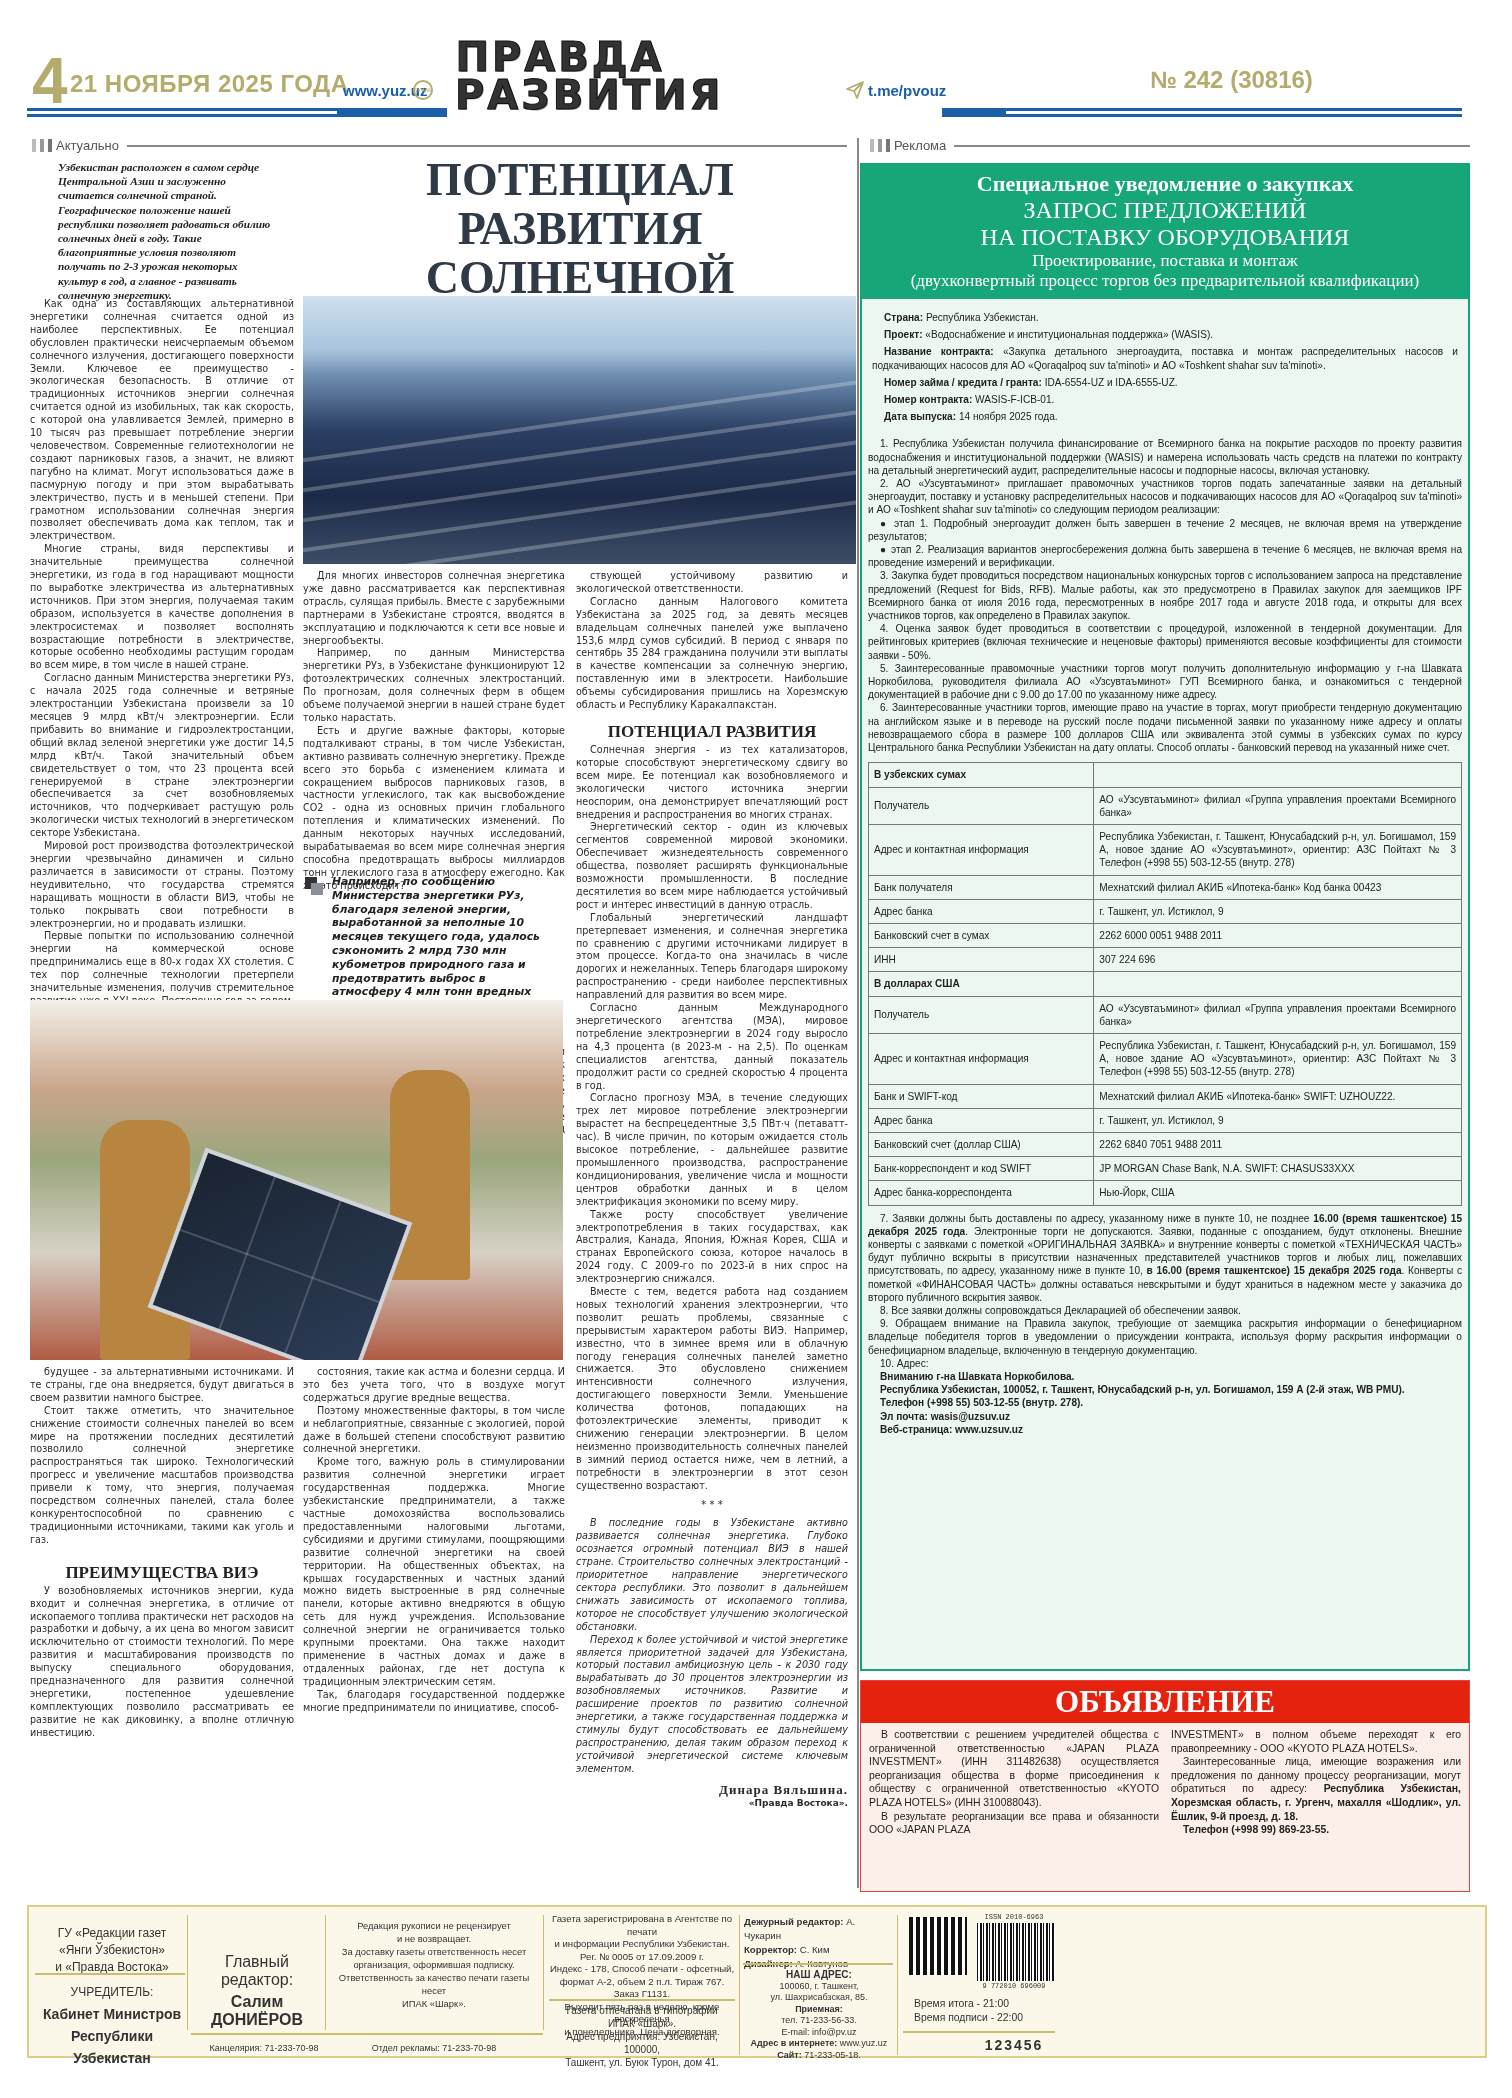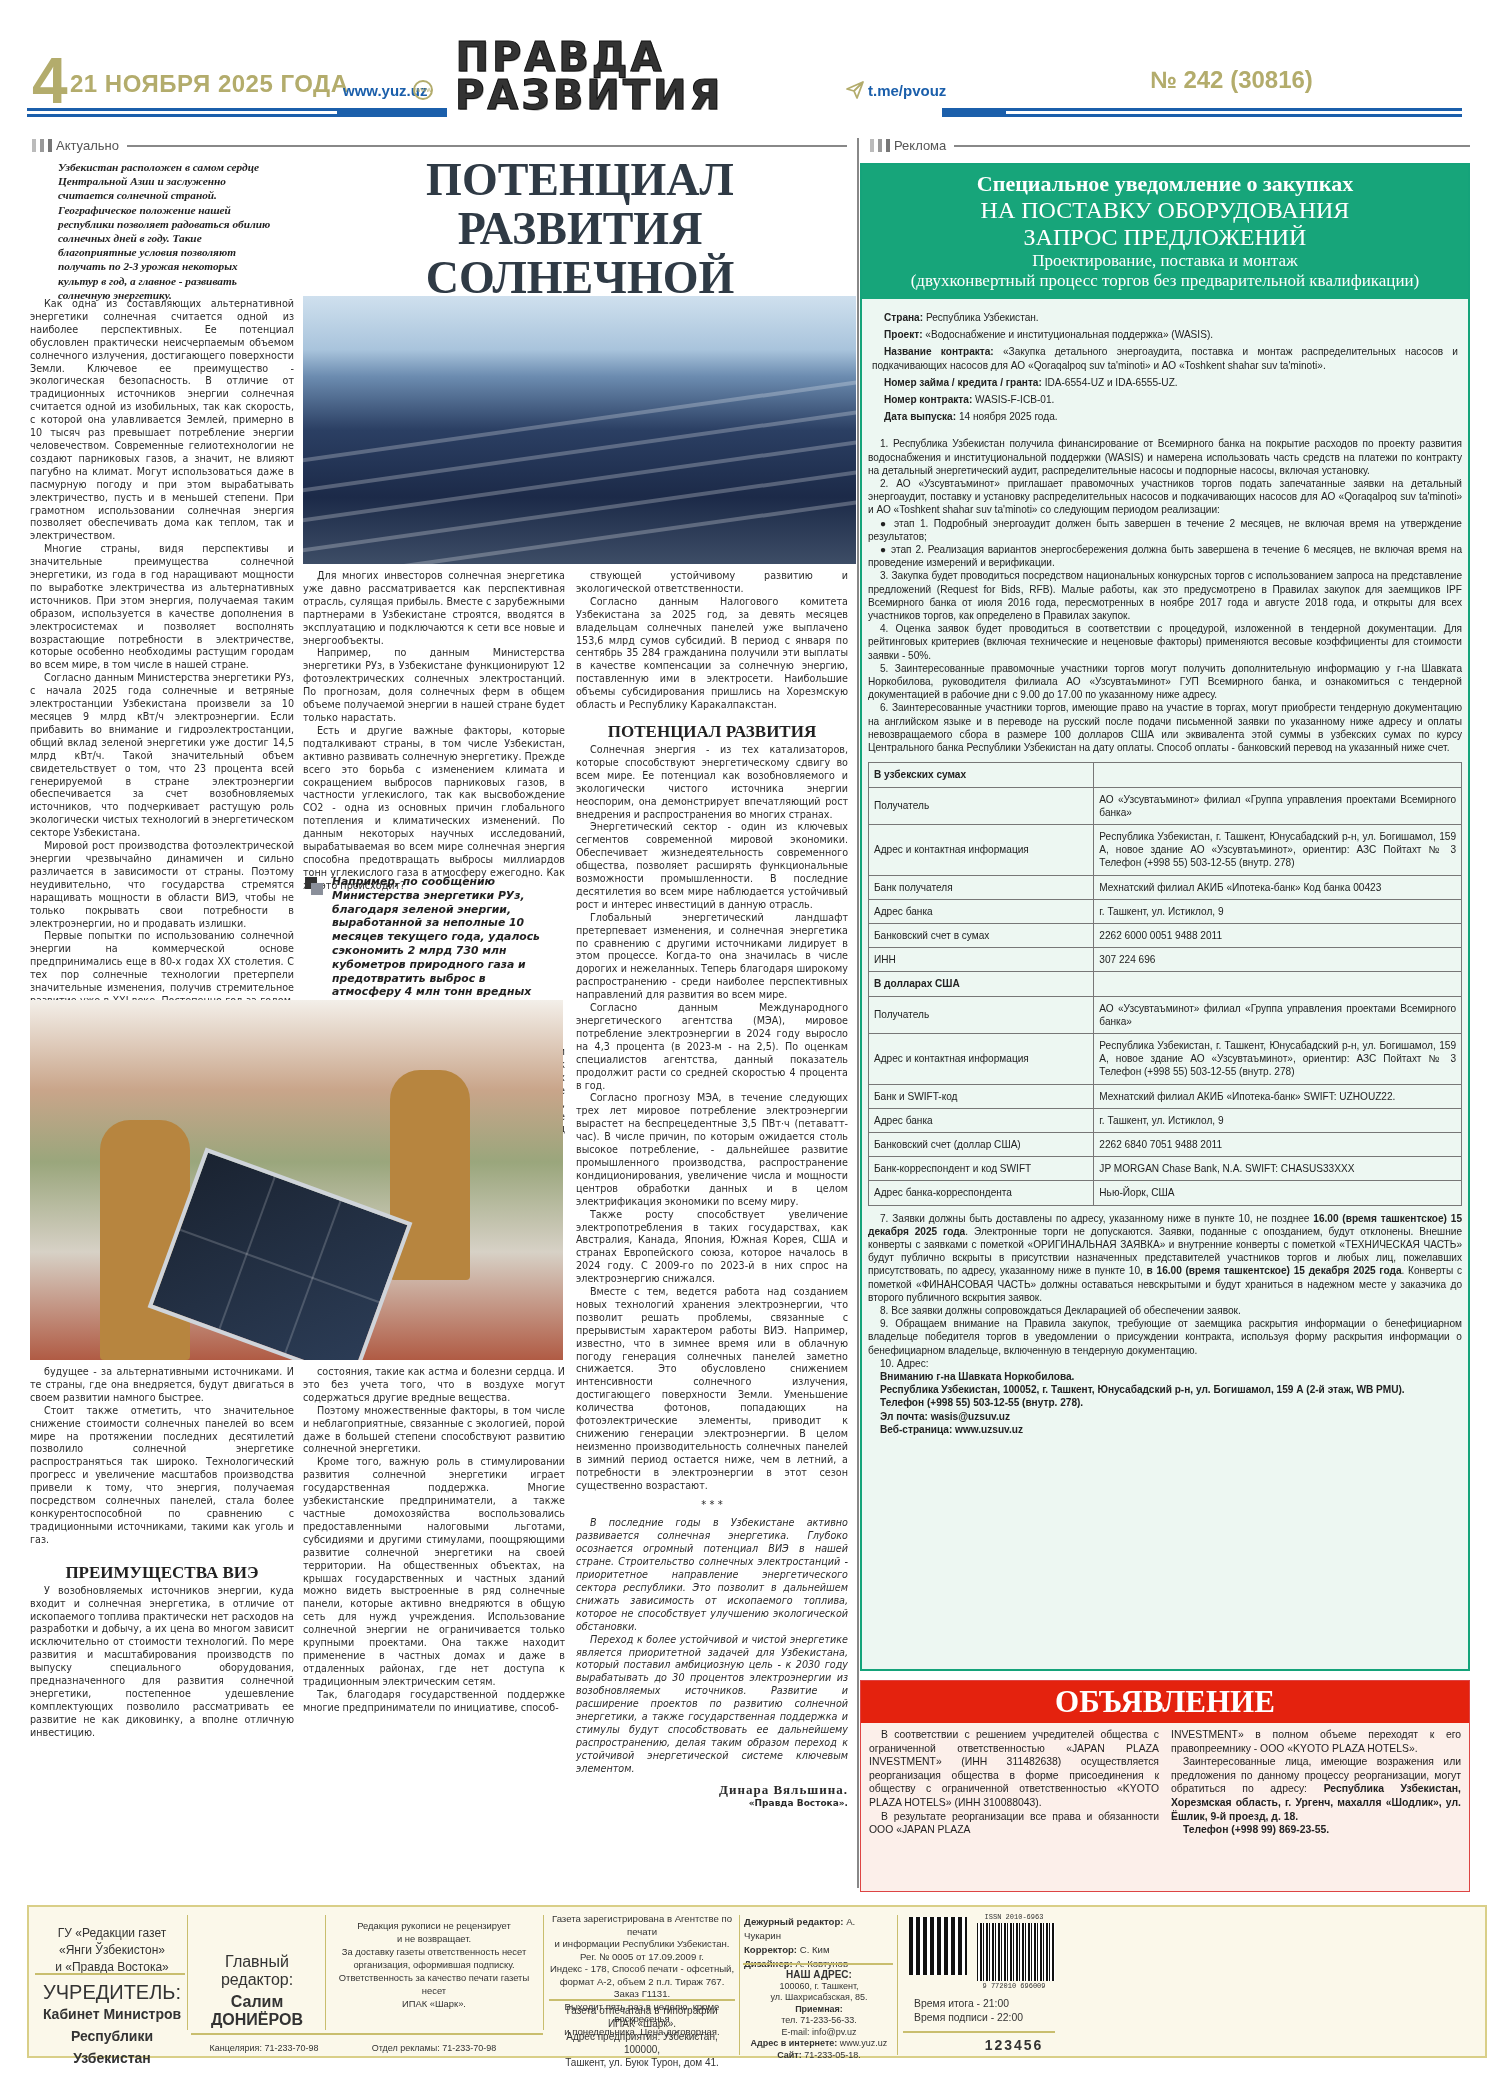--- a/index.html
+++ b/index.html
@@ -186,22 +186,22 @@
 <div class="abs col" style="left:303px;top:1366px;width:262px">
   <p>состояния, такие как астма и болезни сердца. И это без учета того, что в воздухе могут содержаться другие вредные вещества.</p>
   <p>Поэтому множественные факторы, в том числе и неблагоприятные, связанные с экологией, порой даже в большей степени способствуют развитию солнечной энергетики.</p>
   <p>Кроме того, важную роль в стимулировании развития солнечной энергетики играет государственная поддержка. Многие узбекистанские предприниматели, а также частные домохозяйства воспользовались предоставленными налоговыми льготами, субсидиями и другими стимулами, поощряющими развитие солнечной энергетики на своей территории. На общественных объектах, на крышах государственных и частных зданий можно видеть выстроенные в ряд солнечные панели, которые активно внедряются в общую сеть для нужд учреждения. Использование солнечной энергии не ограничивается только крупными проектами. Она также находит применение в частных домах и даже в отдаленных районах, где нет доступа к традиционным электрическим сетям.</p>
   <p>Так, благодаря государственной поддержке многие предприниматели по инициативе, способ-</p>
 </div>
 
 <div class="abs ad">
   <div class="ad-head">
     <div class="ad-h1">Специальное уведомление о закупках</div>
+    <div class="ad-h2">ЗАПРОС ПРЕДЛОЖЕНИЙ</div>
     <div class="ad-h2">НА ПОСТАВКУ ОБОРУДОВАНИЯ</div>
-    <div class="ad-h2">ЗАПРОС ПРЕДЛОЖЕНИЙ</div>
     <div class="ad-h3">Проектирование, поставка и монтаж</div>
     <div class="ad-h3">(двухконвертный процесс торгов без предварительной квалификации)</div>
   </div>
   <div class="ad-body">
     <div class="meta" id="meta-list">
         <p><b>Страна:</b><span> Республика Узбекистан.</span></p>
         <p><b>Проект:</b><span> «Водоснабжение и институциональная поддержка» (WASIS).</span></p>
         <p><b>Название контракта:</b><span> «Закупка детального энергоаудита, поставка и монтаж распределительных насосов и подкачивающих насосов для АО «Qoraqalpoq suv ta'minoti» и АО «Toshkent shahar suv ta'minoti».</span></p>
         <p><b>Номер займа / кредита / гранта:</b><span> IDA-6554-UZ и IDA-6555-UZ.</span></p>
         <p><b>Номер контракта:</b><span> WASIS-F-ICB-01.</span></p>
@@ -308,21 +308,21 @@
 </div>
 
 <div class="abs foot">
   <div class="fcell" style="left:8px;top:18px;width:150px;font-size:12px;line-height:17px">
     <div>ГУ «Редакции газет</div>
       <div>«Янги Ўзбекистон»</div>
       <div>и «Правда Востока»</div>
   </div>
   <div class="fh" style="left:6px;top:66px;width:150px"></div>
   <div class="fcell" style="left:8px;top:74px;width:150px">
-    <div style="font-size:20px;line-height:22px">УЧРЕДИТЕЛЬ:</div>
+    <div style="font-size:12px;line-height:22px">УЧРЕДИТЕЛЬ:</div>
     <div style="font-size:14px;font-weight:bold;line-height:22px">Кабинет Министров</div>
     <div style="font-size:14px;font-weight:bold;line-height:22px">Республики Узбекистан</div>
   </div>
   <div class="fv" style="left:158px;top:8px;height:115px"></div>
   <div class="fcell" style="left:160px;top:46px;width:136px">
     <div style="font-size:16px">Главный редактор:</div>
     <div style="font-size:16px;font-weight:bold;margin-top:4px">Салим ДОНИЁРОВ</div>
   </div>
   <div class="fv" style="left:296px;top:8px;height:115px"></div>
   <div class="fcell" style="left:300px;top:12px;width:210px;font-size:9.4px;line-height:13px" id="disclaimer">

